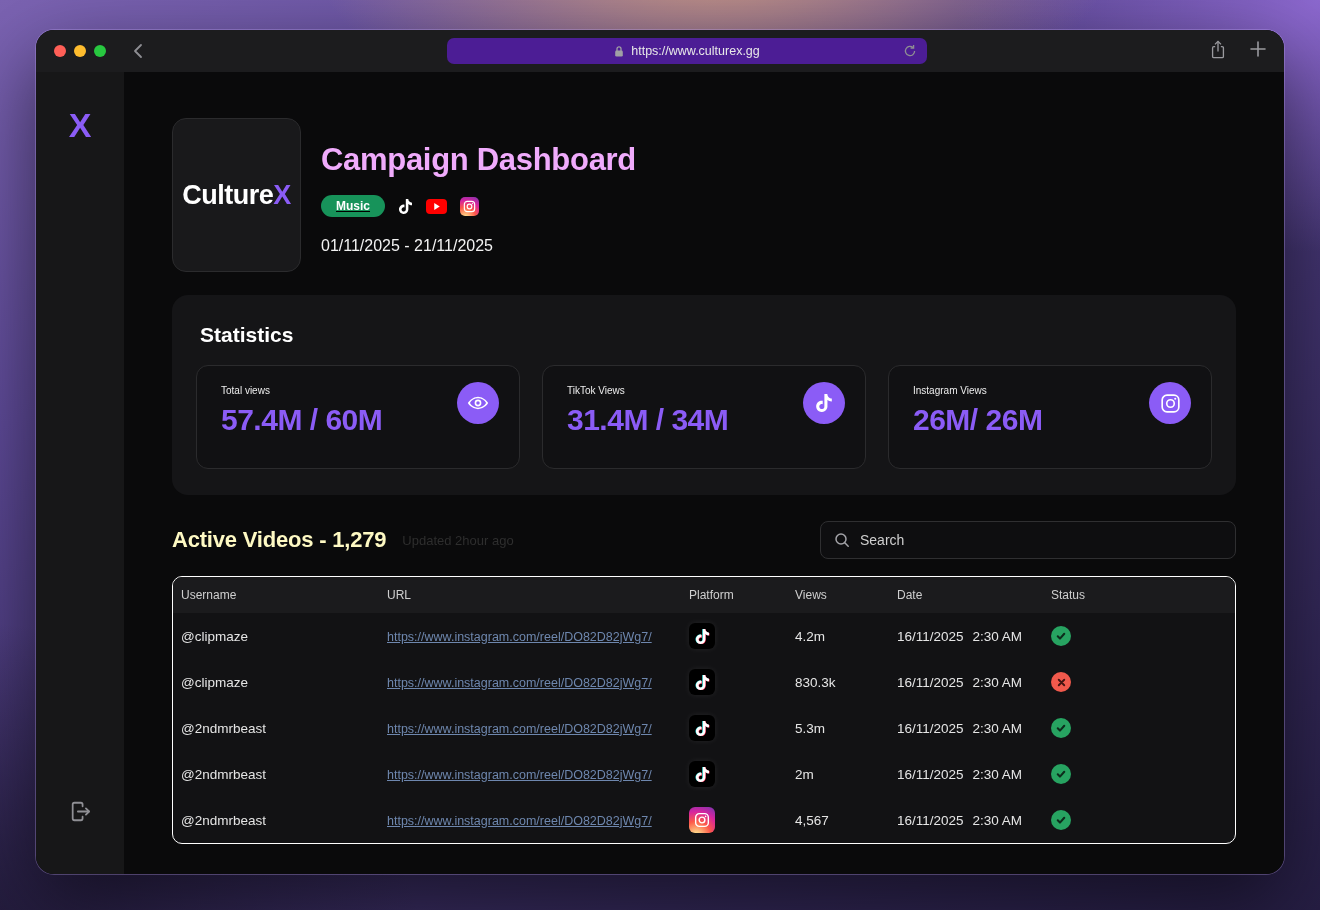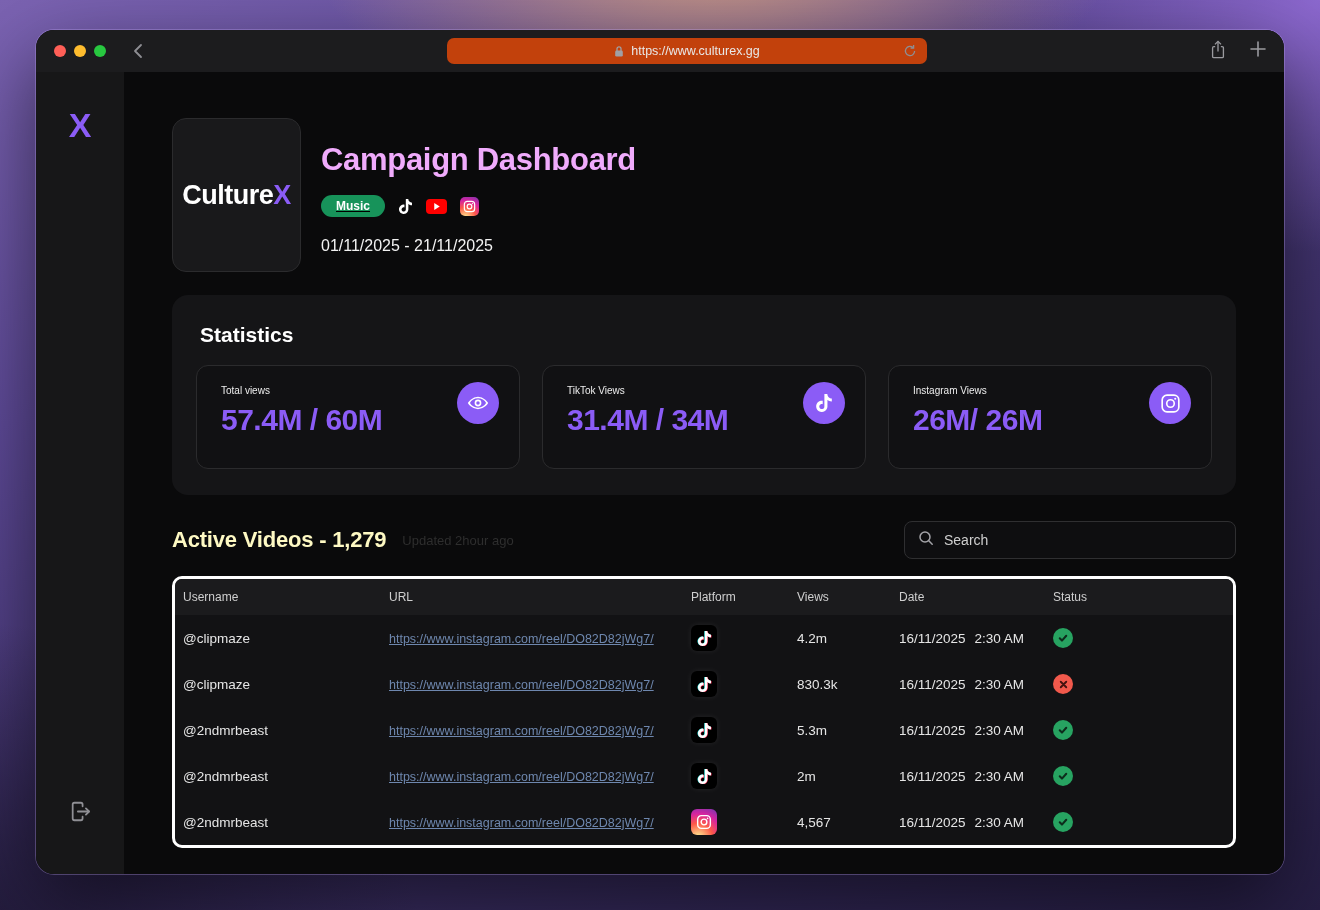--- a/index.html
+++ b/index.html
@@ -26,21 +26,21 @@
   .chrome {
     position:relative; height:42px; flex:0 0 42px; background:#1c1c1e;
     display:flex; align-items:center; padding:0 18px;
   }
   .traffic { display:flex; gap:8px; }
   .tl { width:12px; height:12px; border-radius:50%; }
   .tl.red { background:#ff5f57; } .tl.yellow { background:#febc2e; } .tl.green { background:#28c840; }
   .back-btn { margin-left:26px; display:flex; align-items:center; cursor:default; }
   .url-bar {
     position:absolute; left:50%; transform:translateX(calc(-50% + 27px));
-    top:8px; width:480px; height:26px; background:#c2410c; border-radius:7px;
+    top:8px; width:480px; height:26px; background:#4c1d95; border-radius:7px;
     display:flex; align-items:center; justify-content:center; gap:7px;
   }
   .url-text { font-size:12.5px; color:#e8e8e8; }
   .url-refresh { position:absolute; right:10px; top:6px; }
   .chrome-right { margin-left:auto; display:flex; align-items:center; gap:24px; }
 
   
   .app { flex:1; display:flex; min-height:0; }
   .sidebar {
     width:88px; flex:0 0 88px; background:#171718;
@@ -88,32 +88,32 @@
   .stat-icon {
     position:absolute; top:16px; right:20px; width:42px; height:42px; border-radius:50%;
     background:#8b5cf6; display:flex; align-items:center; justify-content:center;
   }
 
   
   .videos-head { margin-top:26px; display:flex; align-items:center; }
   .videos-title { font-size:22px; font-weight:700; color:#fef9c3; letter-spacing:-.2px;text-align:right; }
   .updated { margin-left:16px; font-size:13px; color:#2e2e2e; }
   .search-box {
-    margin-left:auto; width:332px; height:38px; background:#0e0e10;
+    margin-left:auto; width:416px; height:38px; background:#0e0e10;
     border:1px solid #2f2f31; border-radius:8px;
-    display:flex; gap:10px; padding:8px 13px;
+    display:flex; align-items:center; gap:10px; padding:8px 13px;
   }
   .search-box input {
     flex:1; background:transparent; border:none; outline:none;
     color:#e5e5e5; font-size:14px; font-family:inherit;
   }
   .search-box input::placeholder { color:#cfcfcf; }
 
   
-  .table { margin-top:17px; background:#121214; border:3px solid #ffffff; border-radius:10px; overflow:hidden; }
+  .table { margin-top:17px; background:#121214; border:1px solid #ffffff; border-radius:10px; overflow:hidden; }
   .thead, .trow {
     display:grid; grid-template-columns:206px 302px 106px 102px 154px 1fr;
     align-items:center; padding-left:8px;
   }
   .thead { height:36px; background:#1b1b1d; font-size:12px; color:#cfcfcf; font-weight:500; }
   .trow { height:46px; font-size:13.5px; color:#e5e5e5; }
   .trow a { color:#6e87ae; font-size:12.5px; text-decoration:underline; }
   .cell-date { display:flex; gap:9px; }
   .tile { width:26px; height:26px; border-radius:6px; display:flex; align-items:center; justify-content:center; }
   .tile.tiktok { background:#000; box-shadow:0 0 6px rgba(255,255,255,.08); }

